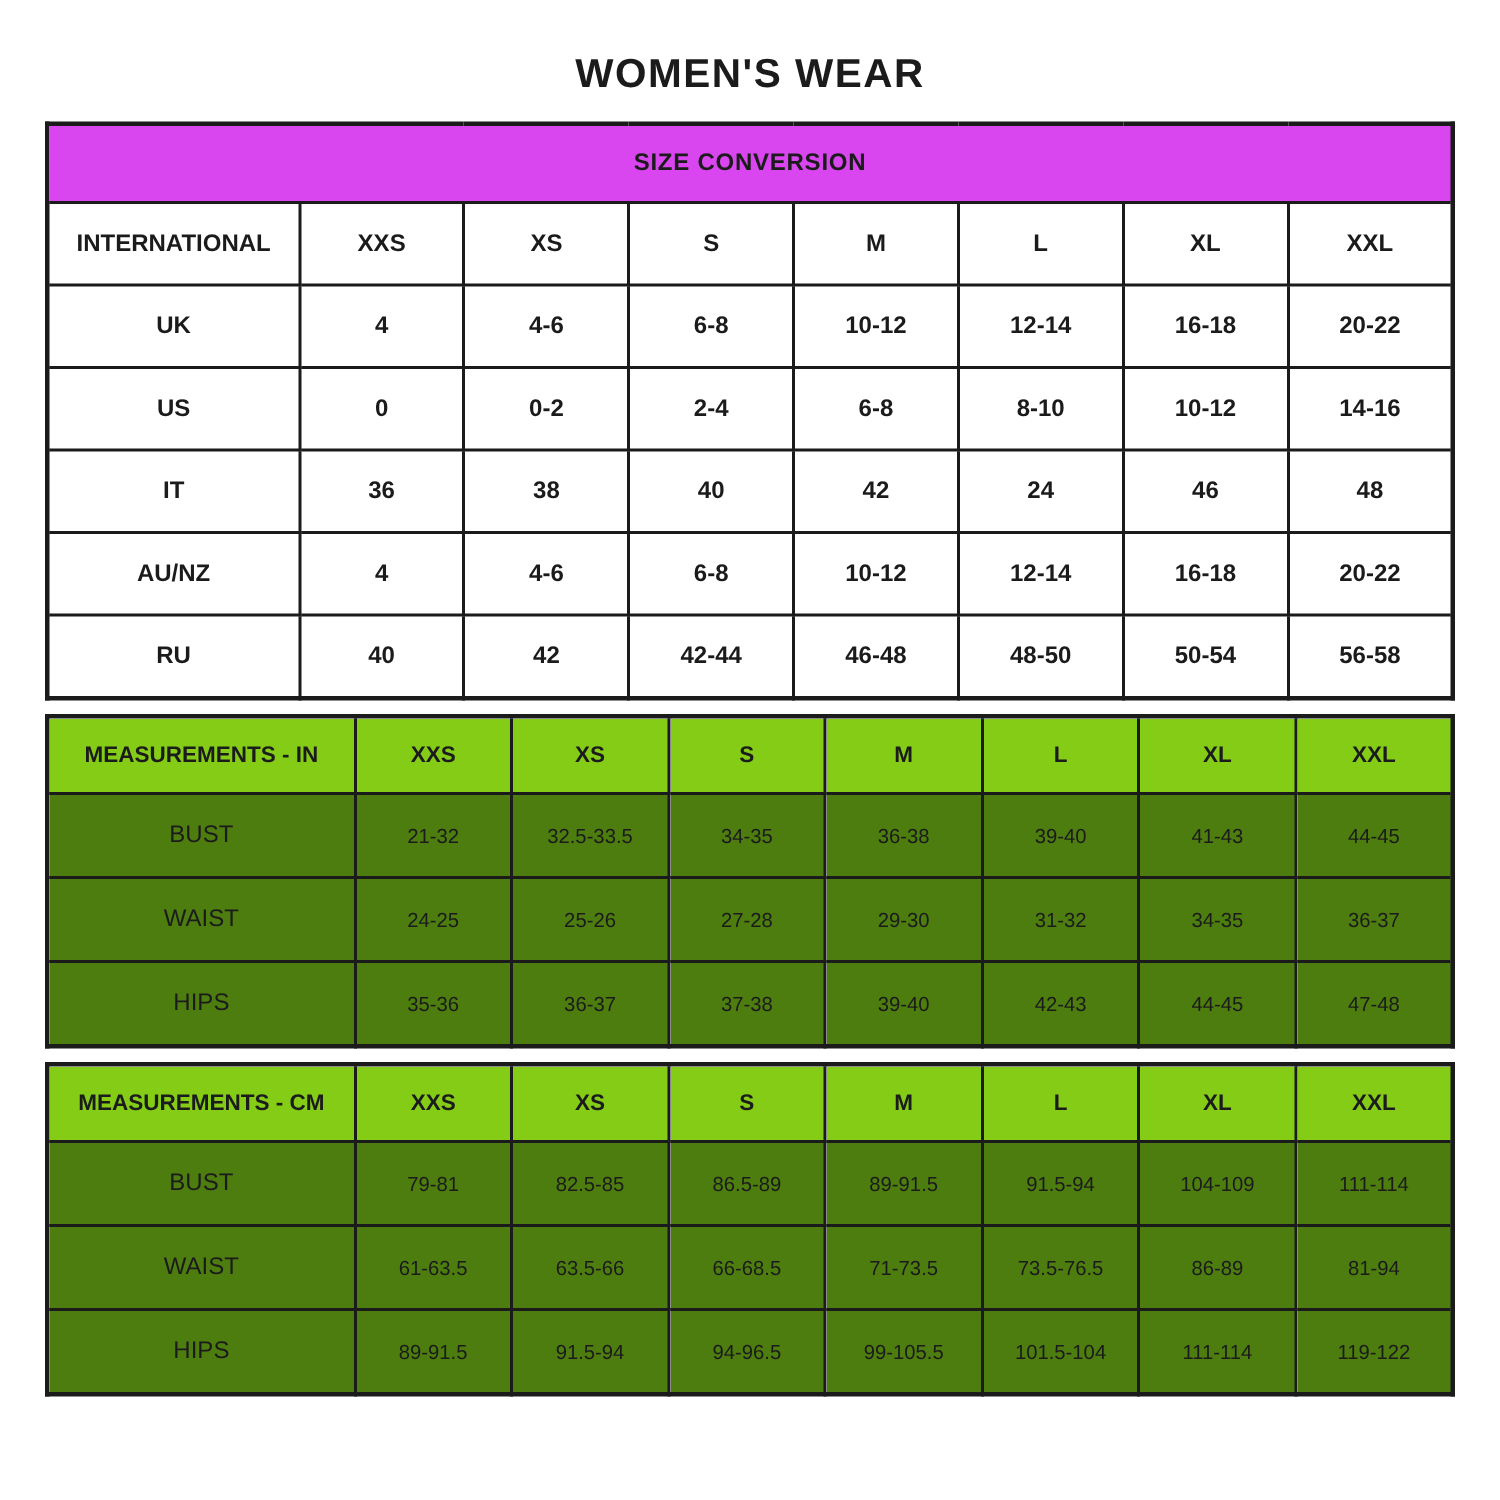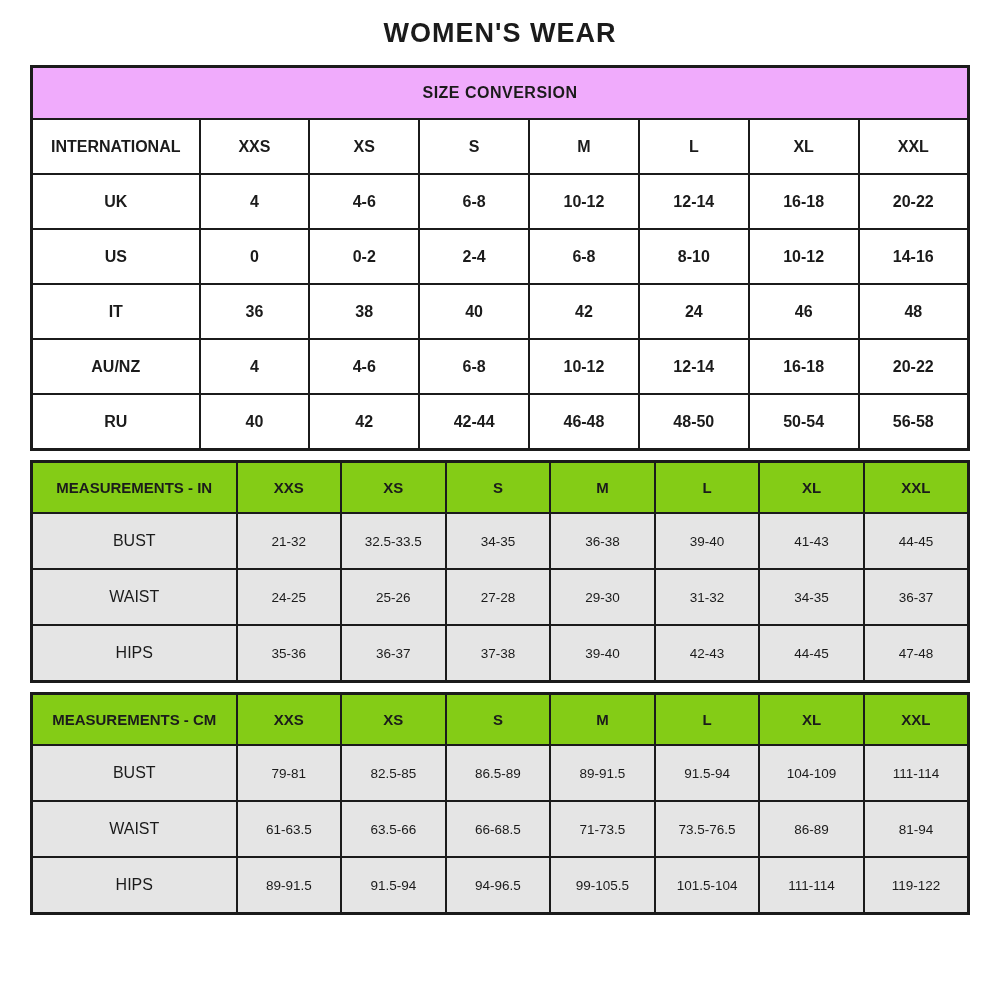--- a/index.html
+++ b/index.html
@@ -6,21 +6,21 @@
     margin: 0;
     padding: 0;
     background: #ffffff;
     width: 1000px;
     font-family: "Liberation Sans", sans-serif;
     color: #1b1b1b;
   }
   .page {
     width: 940px;
     margin: 0 auto;
-    padding-top: 12px;
+    padding-top: 28px;
   }
   .page-title {
     text-align: center;
     font-size: 27px;
     font-weight: bold;
     letter-spacing: 1px;
     margin: 6px 0 16px 0;
   }
   table.tbl {
     border-collapse: collapse;
@@ -31,21 +31,21 @@
   }
   table.tbl th, table.tbl td {
     border: 2px solid #1b1b1b;
     text-align: center;
     vertical-align: middle;
     padding: 0 2px;
     overflow: hidden;
   }
   
   .t1 .merged-header {
-    background: #f0abfc;
+    background: #d946ef;
     height: 50px;
     font-size: 16px;
     font-weight: bold;
     letter-spacing: 0.5px;
   }
   .t1 .col-header {
     height: 53px;
     font-weight: bold;
     font-size: 16px;
     background: #ffffff;
@@ -59,21 +59,21 @@
   
   .tm th.size-head {
     background: #84cc16;
     font-weight: bold;
     font-size: 15px;
     height: 49px;
   }
   .tm td {
     height: 54px;
     font-size: 13.5px;
-    background: #e5e5e5;
+    background: #4d7c0f;
   }
   .tm td.row-label {
     font-size: 16px;
   }
 </style>
 </head>
 <body>
 
 <div class="page">
 

